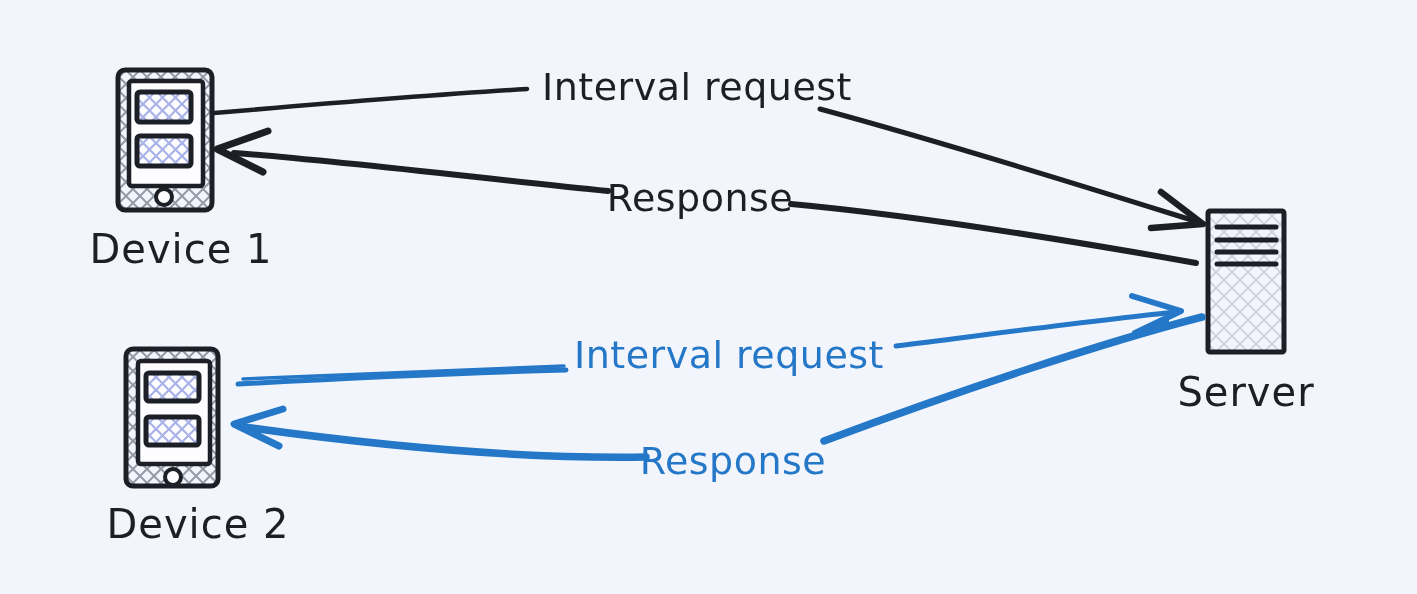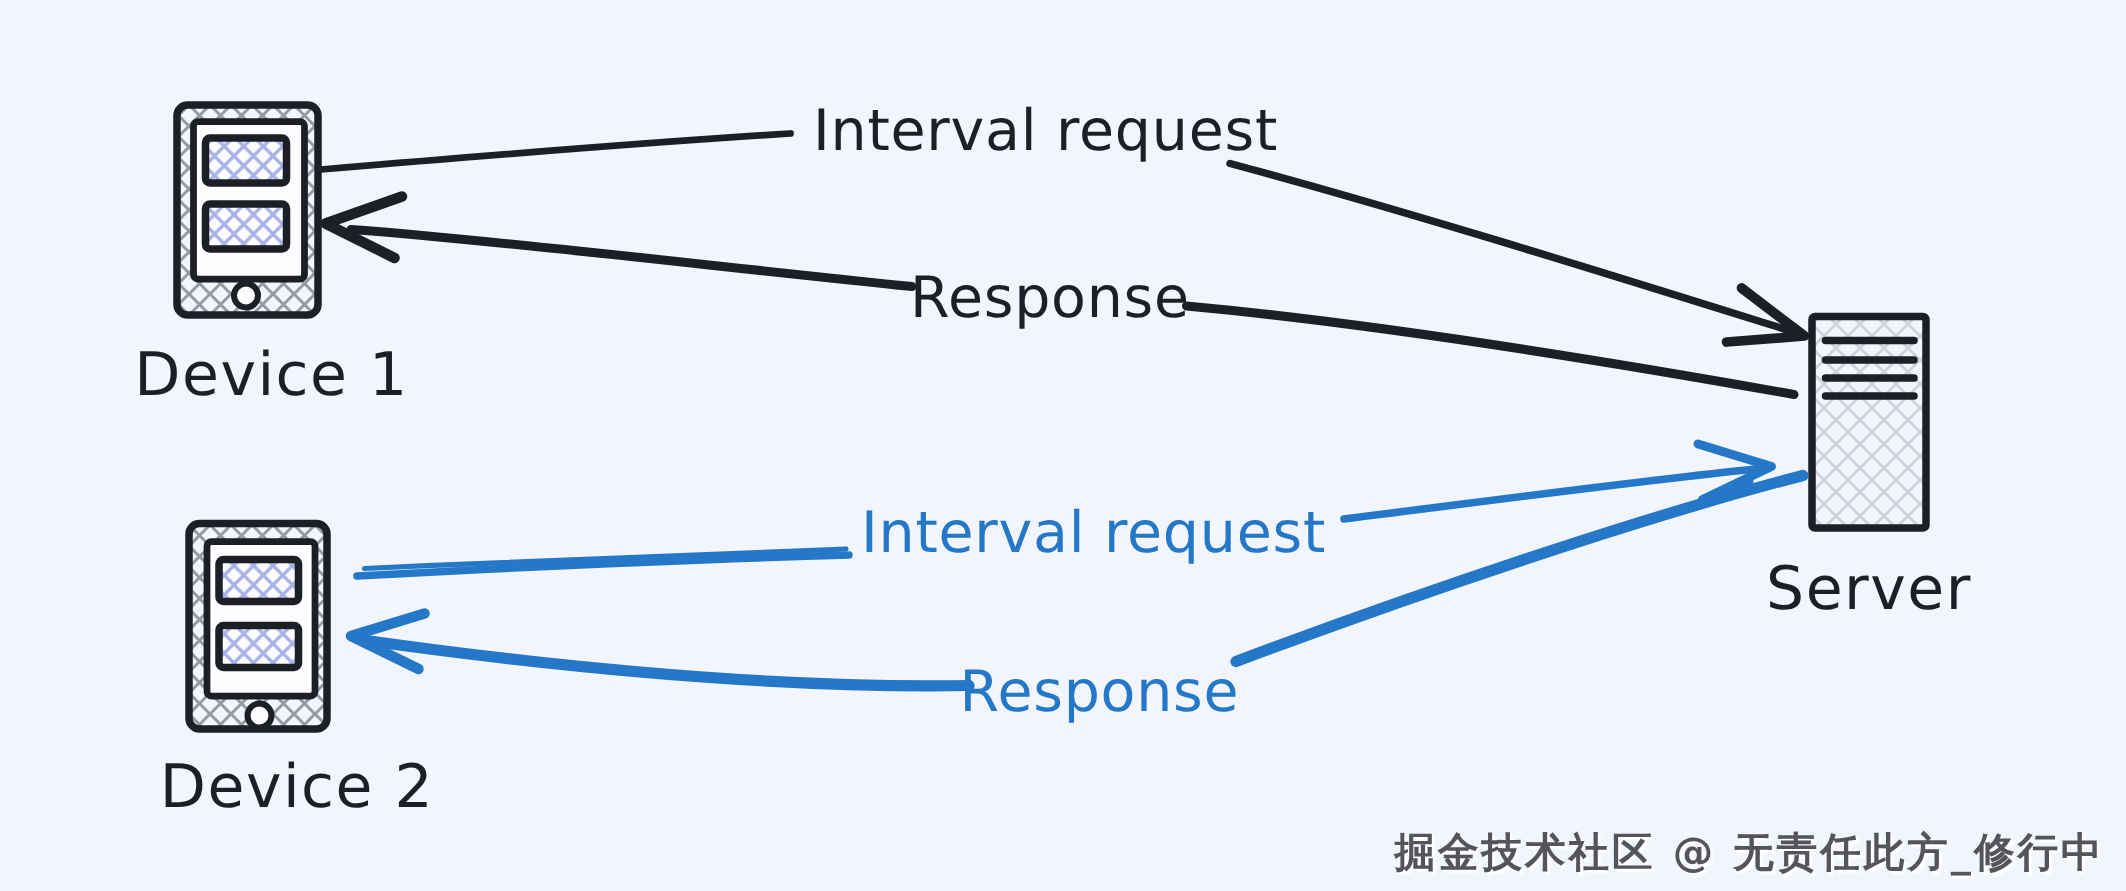--- a/index.html
+++ b/index.html
@@ -97,14 +97,13 @@
 
   <g fill="none" stroke-linecap="round" stroke-linejoin="round" stroke="#2577c8">
     <path d="M 1202 317 C 1105 342 960 390 824 441" stroke-width="7.5"></path>
     <path d="M 1136 334 C 1148 327 1158 323 1166 321" stroke-width="6"></path>
     <path d="M 646 457 C 520 459 380 446 244 427" stroke-width="7.5"></path>
     <path d="M 283 409 L 234 424 L 279 446" stroke-width="7"></path>
     <text class="flow-label" x="733" y="474" text-anchor="middle" stroke="none" fill="#2577c8">Response</text>
   </g>
 </svg>
 
-<div class="watermark" style="color: rgb(84, 85, 92);">掘金技术社区 @ 无责任此方_修行中</div>
 </div>
 
 </body></html>

